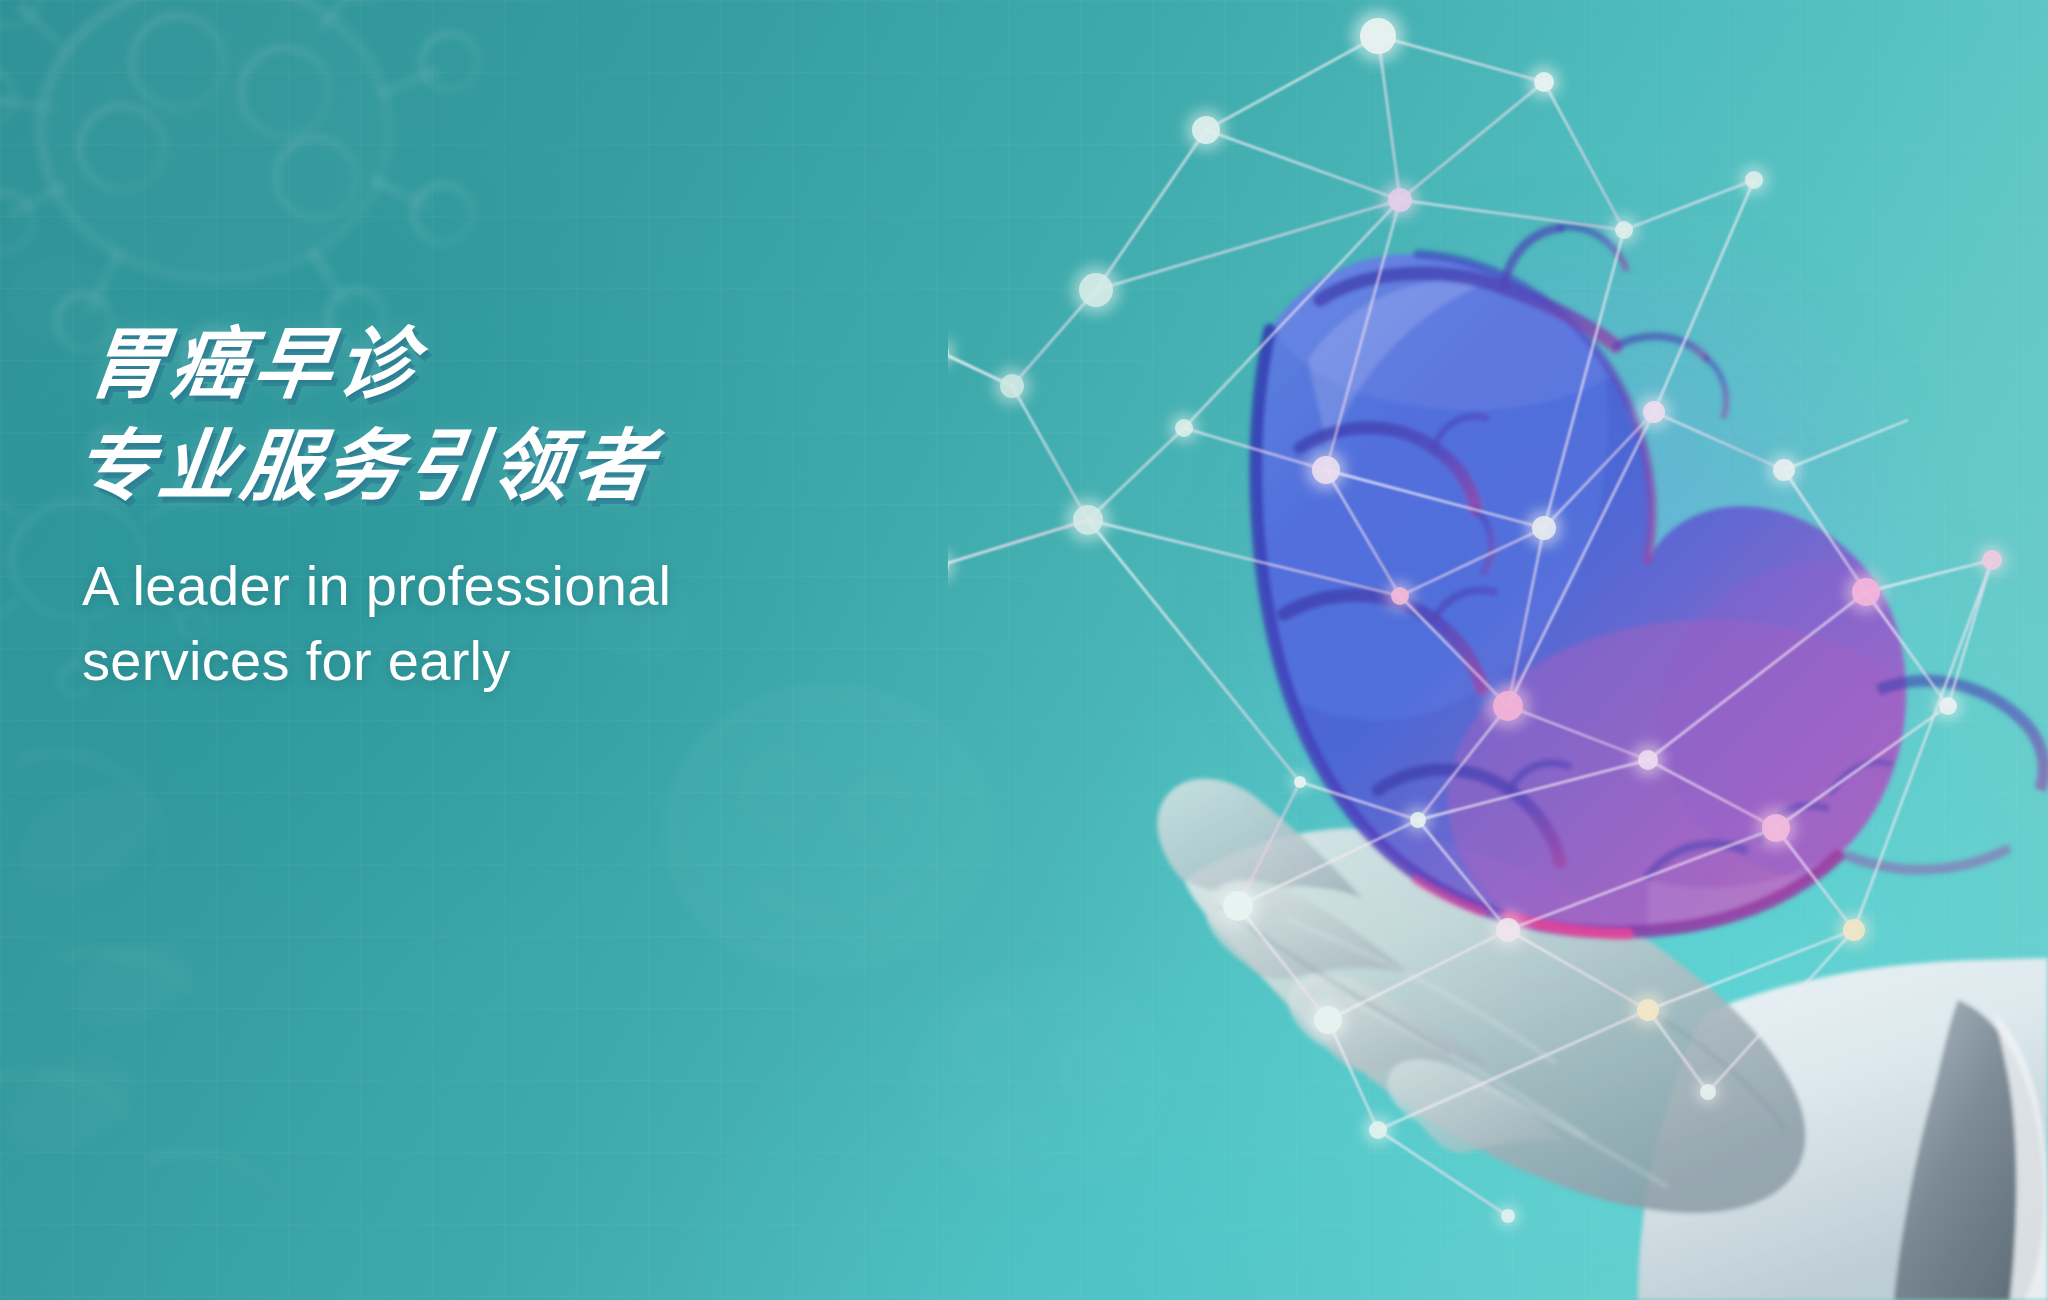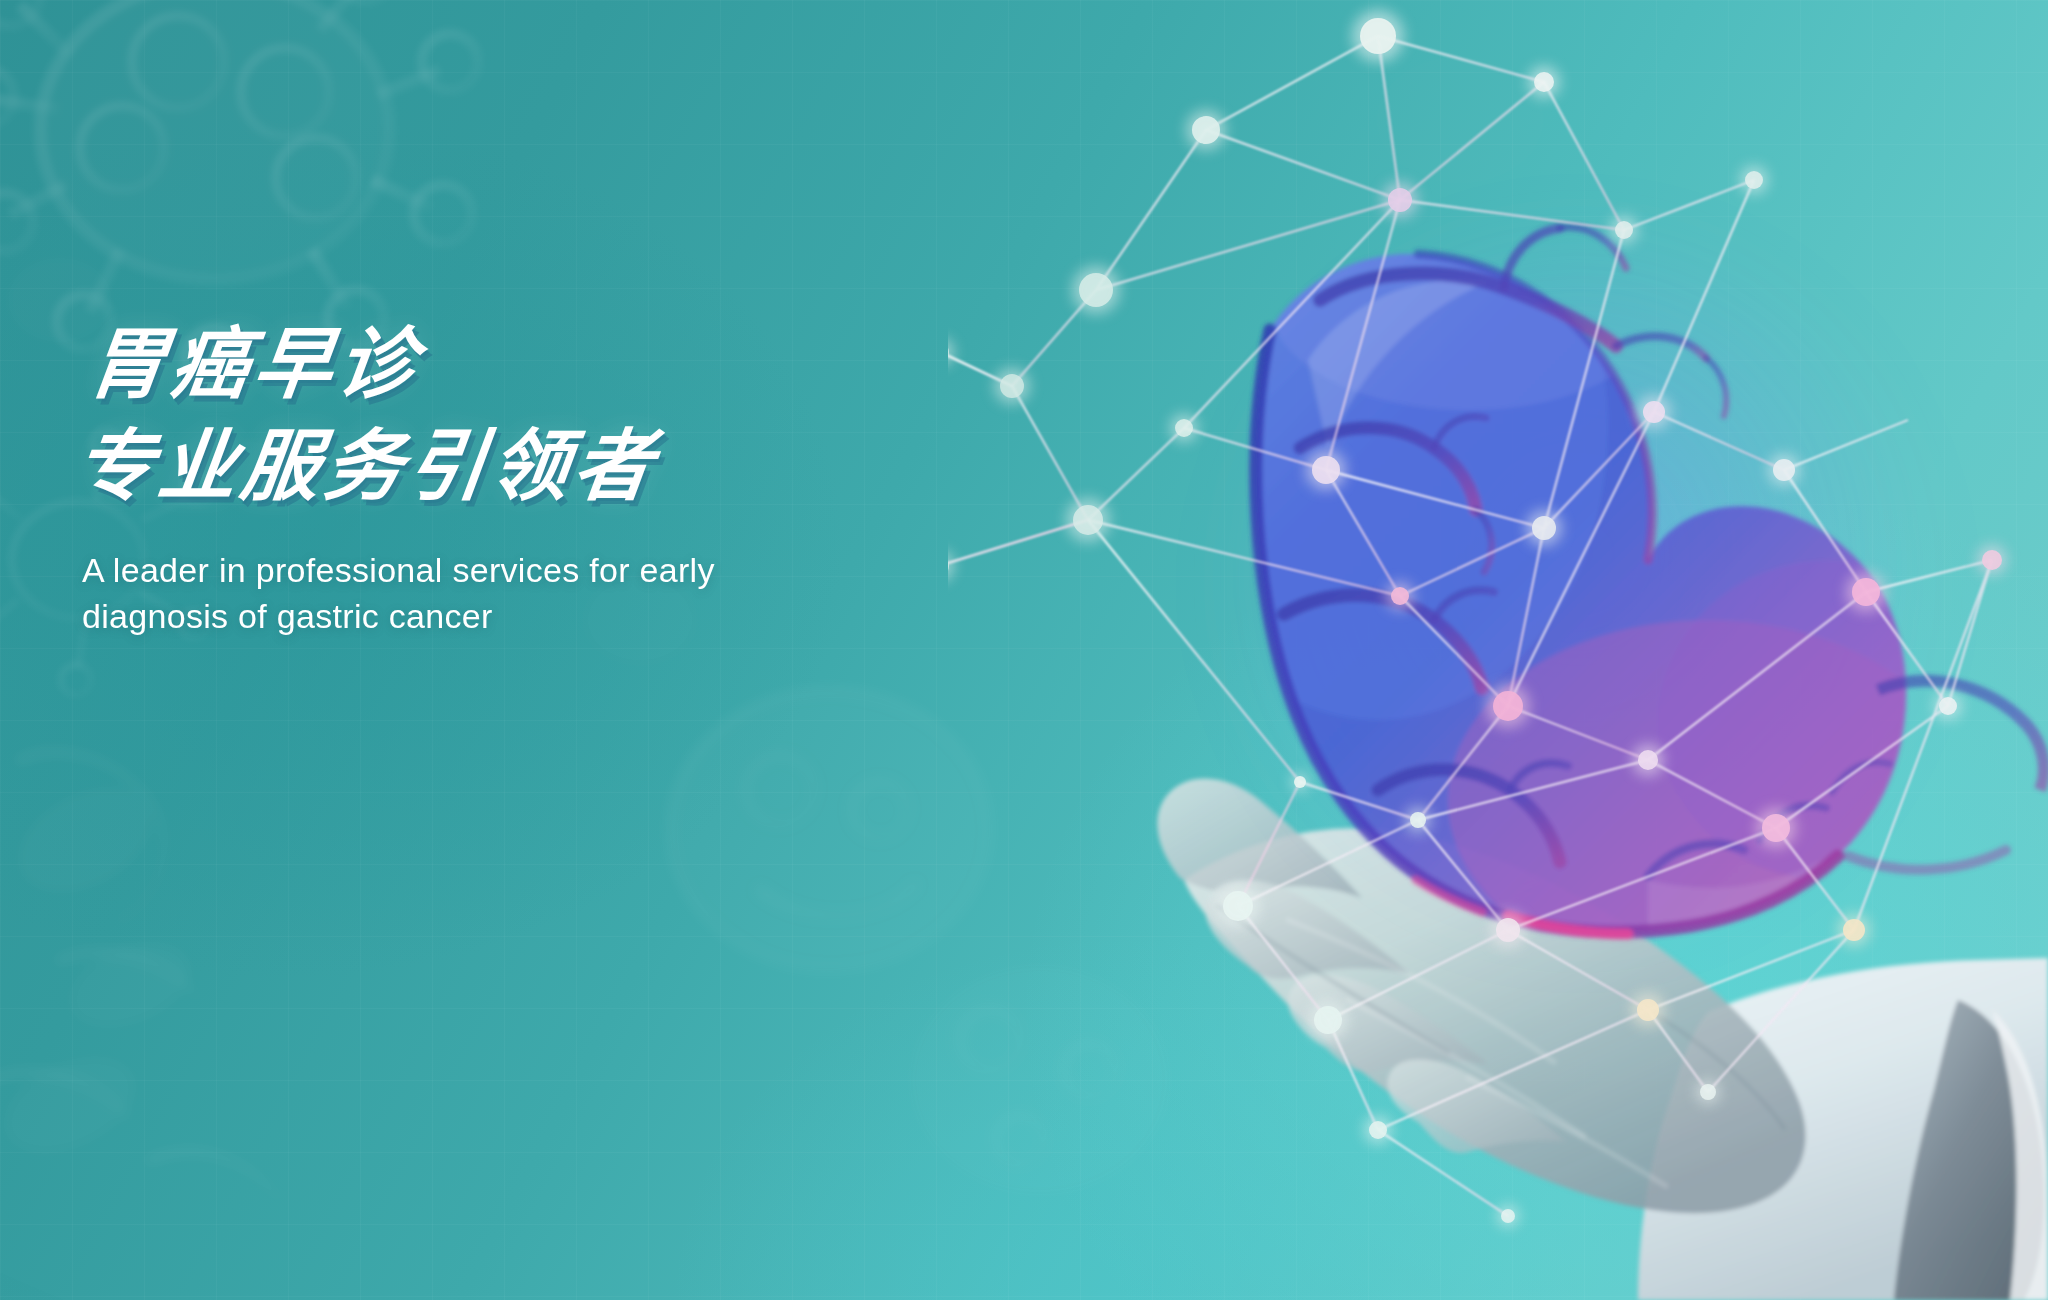--- a/index.html
+++ b/index.html
@@ -65,21 +65,21 @@
     white-space:nowrap;
   }
   .headline-line{ display:block; }
   .headline-line + .headline-line{ margin-top:10px; }
 
   .subhead{
     margin-top:36px;
     color:#ffffff;
     font-family:"Liberation Sans","DejaVu Sans",sans-serif;
     font-weight:400;
-    font-size:34px;
+    font-size:56px;
     line-height:1.34;
     letter-spacing:.3px;
     max-width:790px;
     text-shadow:0 2px 10px rgba(25,85,95,.30);
   }
   .subhead-line{ display:block; }
 
   
   .illus{
     position:absolute;
@@ -491,18 +491,17 @@
     </svg>
   </div>
 
   <div class="text-block">
     <h1 class="headline">
       <span class="headline-line">胃癌早诊</span>
       <span class="headline-line">专业服务引领者</span>
     </h1>
     <p class="subhead">
       <span class="subhead-line">A leader in professional services for early</span>
-      <span class="subhead-line">diagnosis of gastric cancer</span>
     </p>
   </div>
 
   <div class="vignette"></div>
 </div>
 
 </body></html>

